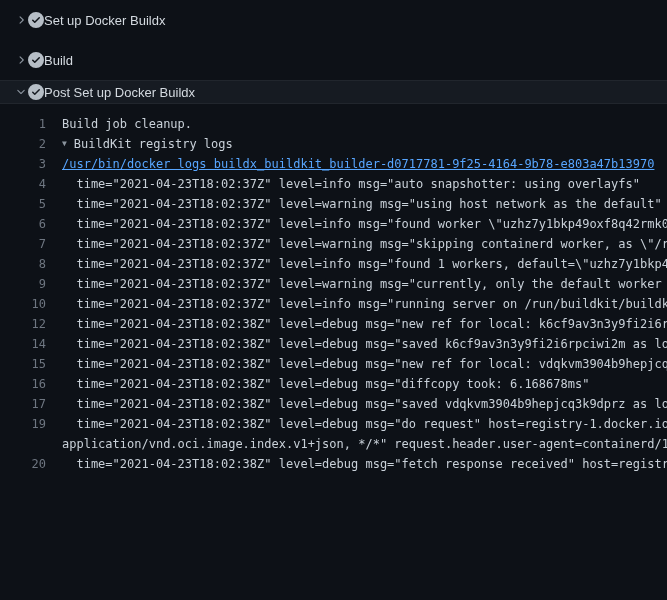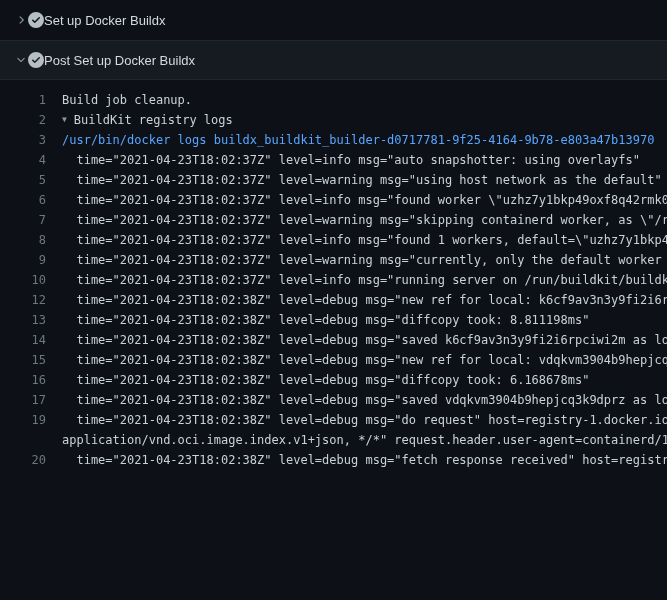--- a/index.html
+++ b/index.html
@@ -24,39 +24,39 @@
   .step-header{
     display:flex;align-items:center;
     height:40px;padding:0 14px;
     color:var(--c-title);font-size:13px;font-weight:400;
     cursor:pointer;
   }
   .step-header.expanded{
     background:var(--c-header-bg);
     border-top:1px solid var(--c-border);
     border-bottom:1px solid var(--c-border);
-    height:40px;
+    height:24px;
   }
   .chev{width:14px;height:14px;display:flex;align-items:center;justify-content:center;flex:0 0 14px;}
   .chev svg{width:12px;height:12px;fill:var(--c-icon);display:block;}
   .check{width:16px;height:16px;display:flex;align-items:center;justify-content:center;flex:0 0 16px;}
   .check svg{width:16px;height:16px;fill:var(--c-check);display:block;}
   .step-title{white-space:nowrap;}
   .log-area{padding-top:10px;}
   .log-row{
     display:flex;height:20px;line-height:20px;
     font-family:"DejaVu Sans Mono",monospace;font-size:12px;
     color:var(--c-log);white-space:pre;overflow:hidden;
   }
   .ln{
     flex:0 0 46px;text-align:right;color:var(--c-ln);
     margin-right:16px;cursor:pointer;user-select:none;
   }
   .lt{flex:1 1 auto;overflow:hidden;}
-  .log-row.cmd .lt{color:var(--c-link);cursor:pointer;}
+  .log-row.cmd .lt{color:var(--c-link);text-decoration:underline;cursor:pointer;}
   .tri{
     color:var(--c-icon);font-size:8px;display:inline-block;
     vertical-align:2px;margin-right:7px;cursor:pointer;
   }
 </style>
 </head>
 <body>
 
 <div class="viewer">
 
@@ -67,20 +67,33 @@
         </svg>
     </span>
     <span class="check">
       <svg viewBox="0 0 16 16">
           <path d="M8 16A8 8 0 1 1 8 0a8 8 0 0 1 0 16Zm3.78-9.72a.75.75 0 0 0-1.06-1.06L6.75 9.19 5.28 7.72a.75.75 0 0 0-1.06 1.06l2 2a.75.75 0 0 0 1.06 0l3.5-3.5Z"></path>
         </svg>
     </span>
     <span class="step-title">Set up Docker Buildx</span>
   </div>
 
+  <div class="step-header">
+    <span class="chev">
+      <svg viewBox="0 0 16 16">
+          <path d="M6.22 3.22a.75.75 0 0 1 1.06 0l4.25 4.25a.75.75 0 0 1 0 1.06l-4.25 4.25a.75.75 0 0 1-1.06-1.06L9.94 8 6.22 4.28a.75.75 0 0 1 0-1.06Z"></path>
+        </svg>
+    </span>
+    <span class="check">
+      <svg viewBox="0 0 16 16">
+          <path d="M8 16A8 8 0 1 1 8 0a8 8 0 0 1 0 16Zm3.78-9.72a.75.75 0 0 0-1.06-1.06L6.75 9.19 5.28 7.72a.75.75 0 0 0-1.06 1.06l2 2a.75.75 0 0 0 1.06 0l3.5-3.5Z"></path>
+        </svg>
+    </span>
+    <span class="step-title">Build</span>
+  </div>
 
 
   <div class="step-header expanded">
     <span class="chev">
       <svg viewBox="0 0 16 16">
           <path d="M12.78 5.22a.75.75 0 0 1 0 1.06l-4.25 4.25a.75.75 0 0 1-1.06 0L3.22 6.28a.75.75 0 0 1 1.06-1.06L8 8.94l3.72-3.72a.75.75 0 0 1 1.06 0Z"></path>
         </svg>
     </span>
     <span class="check">
       <svg viewBox="0 0 16 16">
@@ -96,21 +109,20 @@
         <div class="log-row group"><span class="ln">2</span><span class="lt"><span class="tri">▼</span><span>BuildKit registry logs</span></span></div>
         <div class="log-row cmd"><span class="ln">3</span><span class="lt">/usr/bin/docker logs buildx_buildkit_builder-d0717781-9f25-4164-9b78-e803a47b13970</span></div>
         <div class="log-row text"><span class="ln">4</span><span class="lt">  time="2021-04-23T18:02:37Z" level=info msg="auto snapshotter: using overlayfs"</span></div>
         <div class="log-row text"><span class="ln">5</span><span class="lt">  time="2021-04-23T18:02:37Z" level=warning msg="using host network as the default"</span></div>
         <div class="log-row text"><span class="ln">6</span><span class="lt">  time="2021-04-23T18:02:37Z" level=info msg="found worker \"uzhz7y1bkp49oxf8q42rmk0xj</span></div>
         <div class="log-row text"><span class="ln">7</span><span class="lt">  time="2021-04-23T18:02:37Z" level=warning msg="skipping containerd worker, as \"/run</span></div>
         <div class="log-row text"><span class="ln">8</span><span class="lt">  time="2021-04-23T18:02:37Z" level=info msg="found 1 workers, default=\"uzhz7y1bkp49o</span></div>
         <div class="log-row text"><span class="ln">9</span><span class="lt">  time="2021-04-23T18:02:37Z" level=warning msg="currently, only the default worker ca</span></div>
         <div class="log-row text"><span class="ln">10</span><span class="lt">  time="2021-04-23T18:02:37Z" level=info msg="running server on /run/buildkit/buildkit</span></div>
         <div class="log-row text"><span class="ln">12</span><span class="lt">  time="2021-04-23T18:02:38Z" level=debug msg="new ref for local: k6cf9av3n3y9fi2i6rpc</span></div>
-        <div class="log-row text"><span class="ln">13</span><span class="lt">  time="2021-04-23T18:02:38Z" level=debug msg="diffcopy took: 8.811198ms"</span></div>
         <div class="log-row text"><span class="ln">14</span><span class="lt">  time="2021-04-23T18:02:38Z" level=debug msg="saved k6cf9av3n3y9fi2i6rpciwi2m as loca</span></div>
         <div class="log-row text"><span class="ln">15</span><span class="lt">  time="2021-04-23T18:02:38Z" level=debug msg="new ref for local: vdqkvm3904b9hepjcq3k</span></div>
         <div class="log-row text"><span class="ln">16</span><span class="lt">  time="2021-04-23T18:02:38Z" level=debug msg="diffcopy took: 6.168678ms"</span></div>
         <div class="log-row text"><span class="ln">17</span><span class="lt">  time="2021-04-23T18:02:38Z" level=debug msg="saved vdqkvm3904b9hepjcq3k9dprz as loca</span></div>
         <div class="log-row text"><span class="ln">19</span><span class="lt">  time="2021-04-23T18:02:38Z" level=debug msg="do request" host=registry-1.docker.io r</span></div>
         <div class="log-row text"><span class="ln"></span><span class="lt">application/vnd.oci.image.index.v1+json, */*" request.header.user-agent=containerd/1.4</span></div>
         <div class="log-row text"><span class="ln">20</span><span class="lt">  time="2021-04-23T18:02:38Z" level=debug msg="fetch response received" host=registry</span></div>
       </div>
   </div>
 

